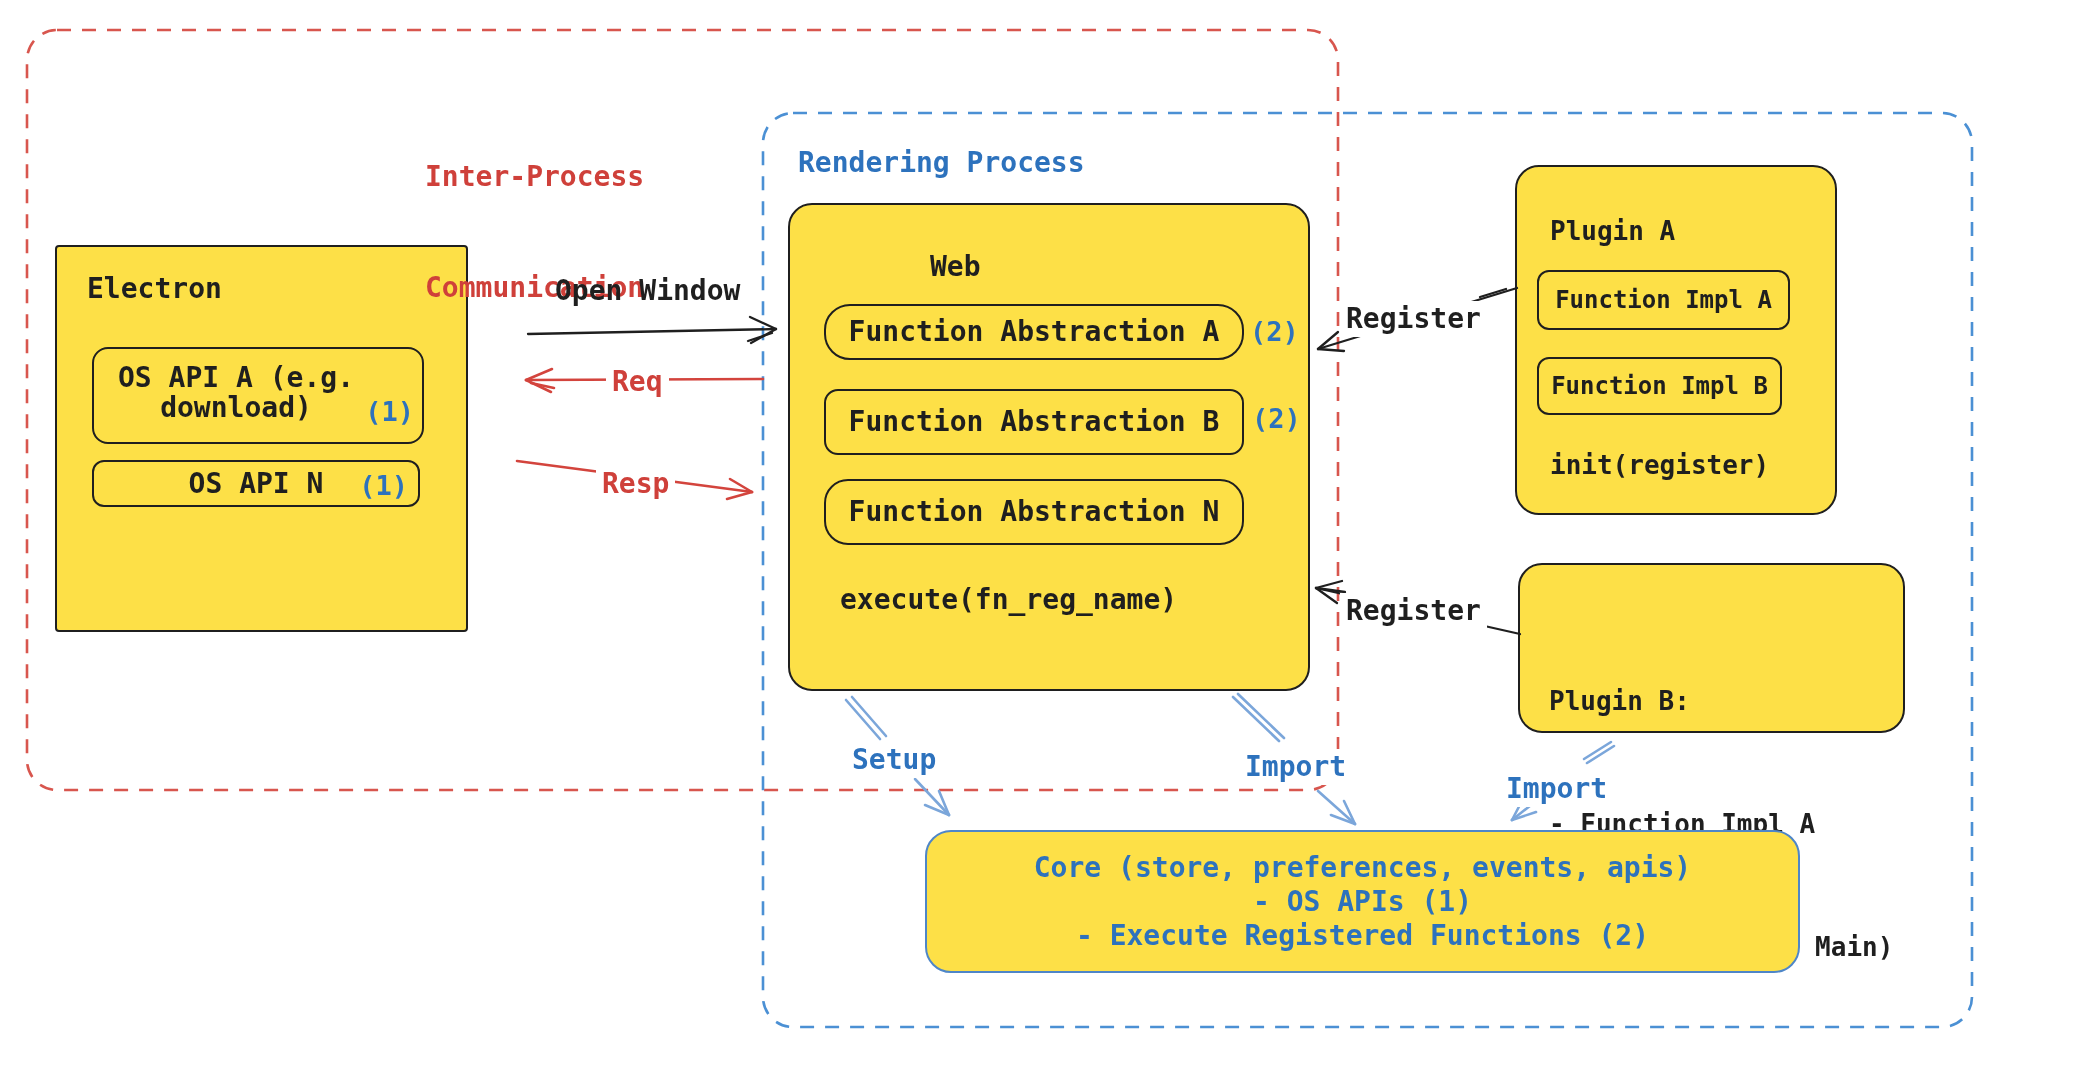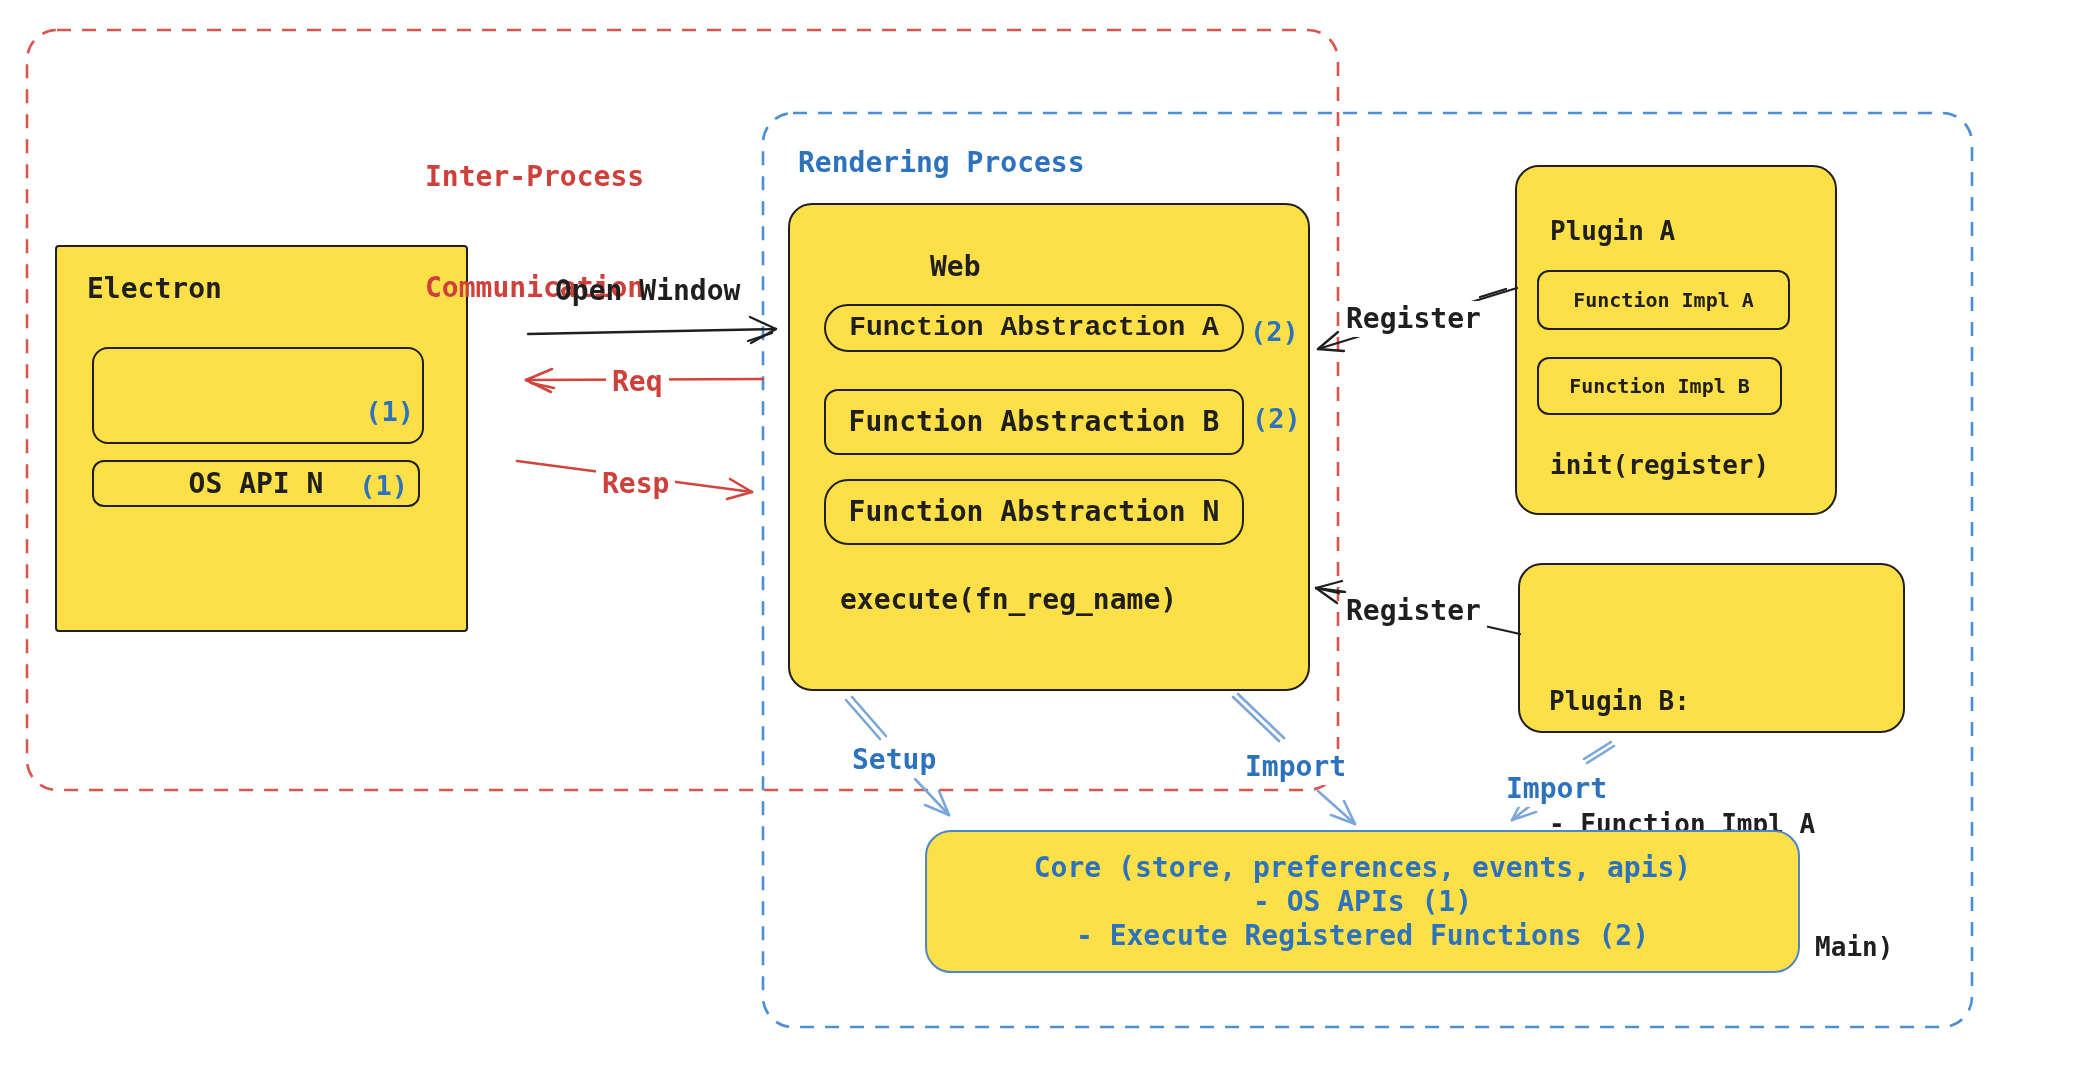--- a/index.html
+++ b/index.html
@@ -10,39 +10,39 @@
   }
   .box {
     position:absolute; border:2.2px solid var(--ink); border-radius:24px;
     background:#fde047; box-sizing:border-box; z-index:2;
   }
   .inner { z-index:3; }
   .lbl { position:absolute; white-space:pre; z-index:10; }
   .t28 { font-size:28px; line-height:34px; }
   .t27 { font-size:27px; line-height:32px; }
   .t26 { font-size:26px; line-height:32px; }
-  .t25 { font-size:20px; line-height:30px; }
+  .t25 { font-size:24px; line-height:30px; }
   .red  { color:var(--red); }
   .blue { color:var(--blue); }
   .onwhite { background:#fff; padding:1px 6px; }
   .center { display:flex; align-items:center; justify-content:center; }
   svg.overlay { position:absolute; left:0; top:0; z-index:5; pointer-events:none; }
   .stroke-ink   { stroke:var(--ink); stroke-width:2.3; fill:none; stroke-linecap:round; }
   .stroke-red   { stroke:var(--red-line); stroke-width:2.6; fill:none; stroke-linecap:round; }
   .stroke-lblue { stroke:var(--blue-arrow); stroke-width:2.6; fill:none; stroke-linecap:round; }
   .dash-red  { stroke:var(--red-dash);  stroke-width:2.6; fill:none; stroke-dasharray:14 11; }
   .dash-blue { stroke:var(--blue-dash); stroke-width:2.6; fill:none; stroke-dasharray:14 11; }
   .core-border { border-color:var(--core-stroke); }
 
   
   .electron-box { left:55px;  top:245px; width:413px; height:387px; border-radius:4px; }
   .osapi-a-box  { left:35px;  top:100px; width:332px; height:97px;  border-radius:16px; }
   .osapi-n-box  { left:35px;  top:213px; width:328px; height:47px;  border-radius:12px; }
   .web-box      { left:788px; top:203px; width:522px; height:488px;padding-left:36px; }
-  .fa-a-box     { left:34px;  top:99px;  width:420px; height:48px;  border-radius:26px;font-family:Liberation Mono, monospace; }
+  .fa-a-box     { left:34px;  top:99px;  width:420px; height:56px;  border-radius:26px; }
   .fa-b-box     { left:34px;  top:184px; width:420px; height:66px;  border-radius:14px; }
   .fa-n-box     { left:34px;  top:274px; width:420px; height:66px;  border-radius:24px; }
   .plugin-a-box { left:1515px;top:165px; width:322px; height:350px; }
   .impl-a-box   { left:20px;  top:103px; width:253px; height:60px;  border-radius:12px; }
   .impl-b-box   { left:20px;  top:190px; width:245px; height:58px;  border-radius:12px; }
   .plugin-b-box { left:1518px;top:563px; width:387px; height:170px; }
   .core-box     { left:925px; top:830px; width:875px; height:143px; border-radius:26px;
                   display:flex; flex-direction:column; align-items:center;
                   justify-content:center; text-align:center; }
 
@@ -122,20 +122,24 @@
 
   <div class="lbl t28 red" style="left:425px; top:84px; line-height:37px;">
     <div>Inter-Process</div>
     <div>Communication</div>
   </div>
   <div class="lbl t28 blue" style="left:798px; top:146px;">Rendering Process</div>
 
   <div class="box electron-box">
     <div class="lbl t28" style="left:30px; top:25px;">Electron</div>
     <div class="box inner osapi-a-box">
+      <div class="osapi-a-text">
+        <div>OS API A (e.g.</div>
+        <div>download)</div>
+      </div>
       <span class="badge-a t27 blue">(1)</span>
     </div>
     <div class="box inner osapi-n-box center">
       <span class="t28">OS API N</span>
       <span class="badge-n t27 blue">(1)</span>
     </div>
   </div>
 
   <div class="lbl t28" style="left:555px; top:274px;">Open Window</div>
   <div class="lbl t28 red onwhite" style="left:606px; top:364px;">Req</div>

